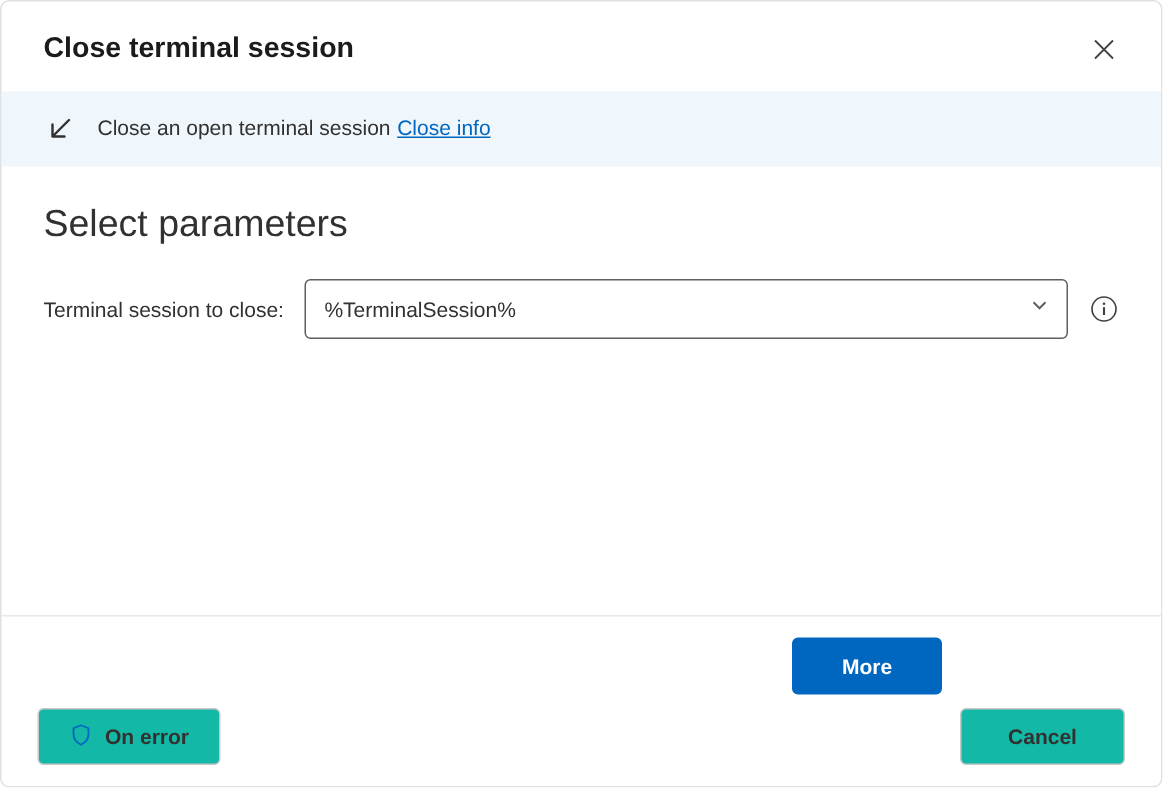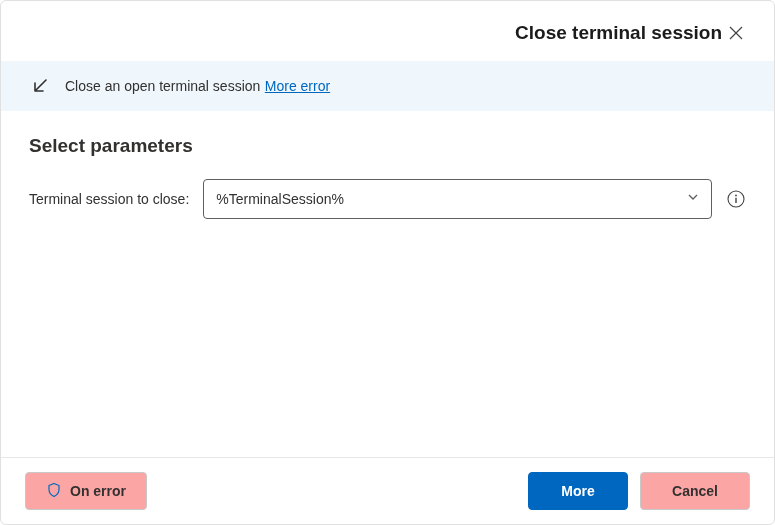--- a/index.html
+++ b/index.html
@@ -19,21 +19,21 @@
       height: 100%;
       border: 1px solid #e0e0e0;
       border-radius: 6px;
       display: flex;
       flex-direction: column;
       background: #fff;
     }
     .header {
       display: flex;
       align-items: center;
-      justify-content: flex-end;
+      justify-content: space-between;
       padding: 18px 24px 14px 28px;
     }
     .title {
       font-size: 19px;
       font-weight: 600;
       color: #1b1b1b;
     }
     .close-btn {
       width: 28px;
       height: 28px;
@@ -68,22 +68,22 @@
       color: #0067c0;
       text-decoration: underline;
       cursor: pointer;
       font-size: 14px;
     }
     .body {
       flex: 1;
       padding: 24px 28px;
     }
     .section-title {
-      font-size: 19px;
-      font-weight: 700;
+      font-size: 25px;
+      font-weight: 400;
       color: #323130;
       margin-bottom: 22px;
     }
     .param-row {
       display: flex;
       align-items: center;
       gap: 14px;
     }
     .param-label {
       font-size: 14px;
@@ -140,23 +140,24 @@
       font-size: 14px;
       font-weight: 600;
       cursor: pointer;
       display: flex;
       align-items: center;
       justify-content: center;
       gap: 8px;
       font-family: inherit;
     }
     .btn-secondary {
-      background: #fca5a5;
+      background: #14b8a6;
       border: 1px solid #c8c8c8;
       color: #323130;
+      margin-top: 47px;
     }
     .btn-primary {
       background: #0067c0;
       border: 1px solid #0067c0;
       color: #fff;
       min-width: 100px;
     }
     .footer-right {
       display: flex;
       gap: 12px;
@@ -183,21 +184,21 @@
 
   <div class="info-banner">
     <div class="banner-icon">
       <svg width="20" height="20" viewBox="0 0 20 20" fill="none">
         <path d="M16 4 L5 15 M5 7 L5 15 L13 15" stroke="currentColor" stroke-width="1.6" stroke-linecap="round" stroke-linejoin="round"></path>
       </svg>
     </div>
     <div>
       <span class="banner-text">Close an open terminal session</span>
       <span> </span>
-      <a class="more-info">More error</a>
+      <a class="more-info">Close info</a>
     </div>
   </div>
 
   <div class="body">
     <div class="section-title">Select parameters</div>
     <div class="param-row">
       <div class="param-label">Terminal session to close:</div>
       <div class="select-wrapper">
         <div class="select-input">
           <span>%TerminalSession%</span>

